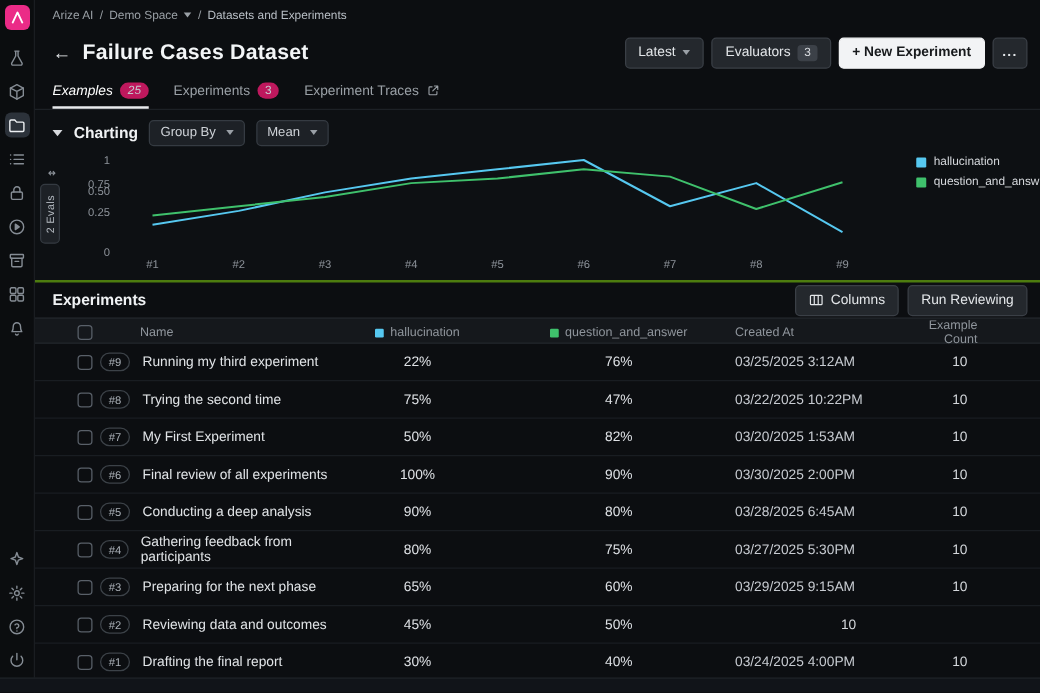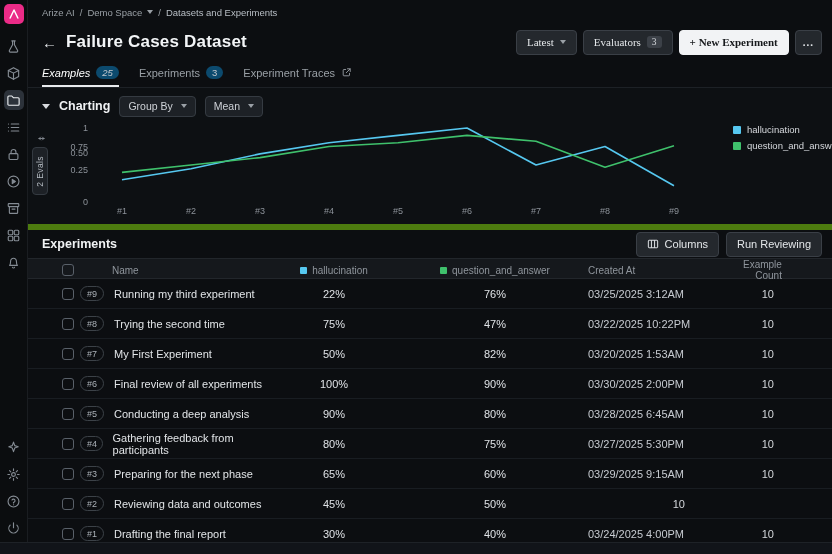--- a/index.html
+++ b/index.html
@@ -25,41 +25,41 @@
 
   .breadcrumb { height:24px; display:flex; align-items:center; gap:5px; padding:0 14px;
                 font-size:9.5px; color:#9aa0a6; }
   .breadcrumb .crumb-page { color:#b9bfc6; }
   .chev { width:0; height:0; border-left:3.5px solid transparent; border-right:3.5px solid transparent;
           border-top:4px solid #9aa0a6; display:inline-block; }
 
   .page-header { height:36px; display:flex; align-items:center; padding:0 10px 0 14px; }
   .back { font-size:15px; color:#e8eaed; margin-right:9px; cursor:pointer; line-height:1; }
   .page-title { font-size:17px; font-weight:bold; color:#f3f5f7; letter-spacing:.2px; }
-  .header-actions { margin-left:auto; display:flex; align-items:center; gap:6px;font-family:Liberation Serif, serif; }
+  .header-actions { margin-left:auto; display:flex; align-items:center; gap:6px; }
 
   .btn { height:25px; padding:0 10px; background:#24282d; border:1px solid #3a3f46; border-radius:4px;
          color:#e3e6e9; font-size:11px; font-family:inherit; display:inline-flex; align-items:center; gap:6px;
          cursor:pointer; white-space:nowrap; }
   .btn svg { width:12px; height:12px; }
   .btn.primary { background:#f2f3f5; border-color:#f2f3f5; color:#17191c; font-weight:bold; }
   .btn.icon-btn { padding:0 7px; font-weight:bold; letter-spacing:1px; }
   .mini-badge { background:#3c4148; border-radius:3px; font-size:9.5px; padding:1px 5px; color:#d6d9dd; }
 
   .tabs { height:28px; display:flex; align-items:stretch; gap:20px; padding:0 14px;
           border-bottom:1px solid #1d2126; font-size:11px; }
   .tab { display:flex; align-items:center; gap:6px; color:#9aa0a6; cursor:pointer;
          border-bottom:2px solid transparent; }
   .tab.active { color:#ffffff; border-bottom-color:#e8eaed;font-style:italic; }
-  .pill { background:#0c4a6e; border-radius:8px; padding:1px 6px; font-size:9.5px; color:#c3c8cd; }
+  .pill { background:#be185d; border-radius:8px; padding:1px 6px; font-size:9.5px; color:#c3c8cd; }
   .ext-ic { display:inline-flex; color:#9aa0a6; }
   .ext-ic svg { width:11px; height:11px; }
 
   
-  .chart-panel { padding:6px 0 4px; border-bottom:6px solid #4d7c0f; background:#0d1013; }
+  .chart-panel { padding:6px 0 4px; border-bottom:2px solid #4d7c0f; background:#0d1013; }
   .chart-header { height:24px; display:flex; align-items:center; gap:9px; padding:0 14px; }
   .caret-down { width:0; height:0; border-left:4px solid transparent; border-right:4px solid transparent;
                 border-top:5px solid #d7dade; cursor:pointer; }
   .chart-title { font-size:12.5px; font-weight:bold; color:#f0f2f4; }
   .select { height:21px; padding:0 8px; background:#1d2126; border:1px solid #353b42; border-radius:4px;
             color:#ced2d7; font-size:10.5px; font-family:inherit; display:inline-flex; align-items:center;
             gap:8px; cursor:pointer; }
   .chart-area { position:relative; height:100px; margin-top:2px; }
   .evals-handle { position:absolute; left:6px; top:12px; width:14px; height:12px; color:#8a9098;
                   display:flex; align-items:center; justify-content:center; cursor:pointer; }

